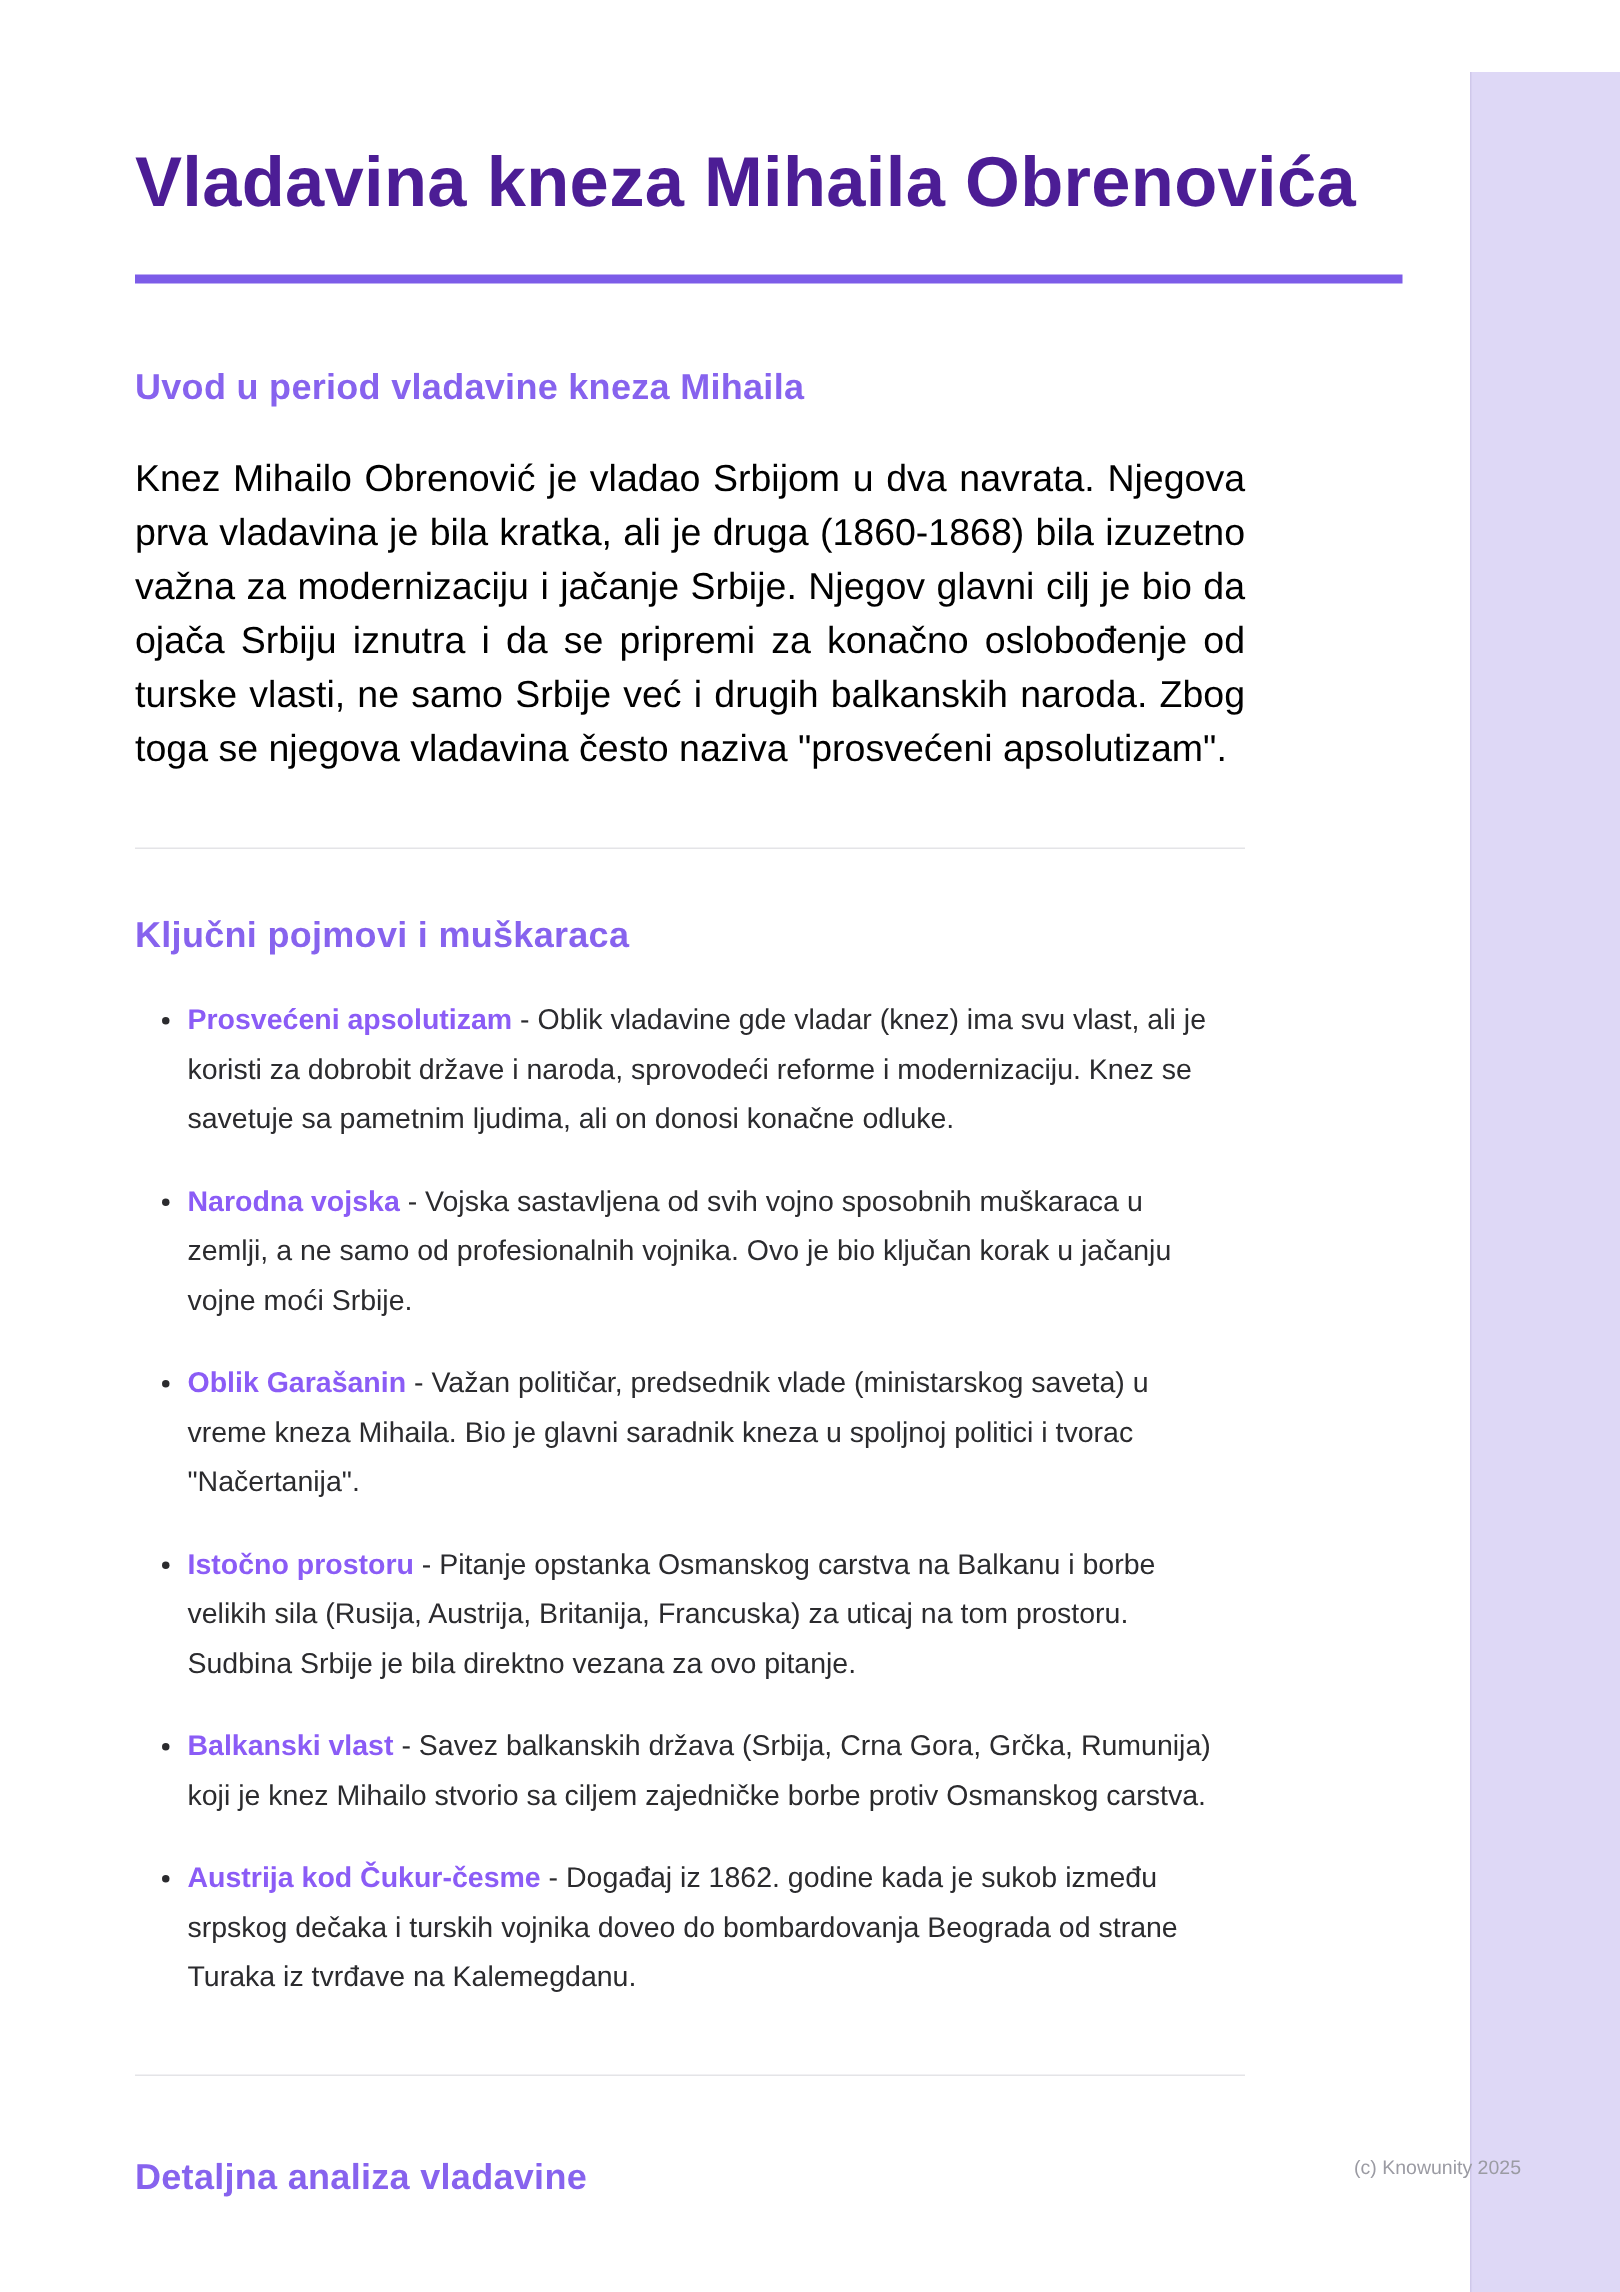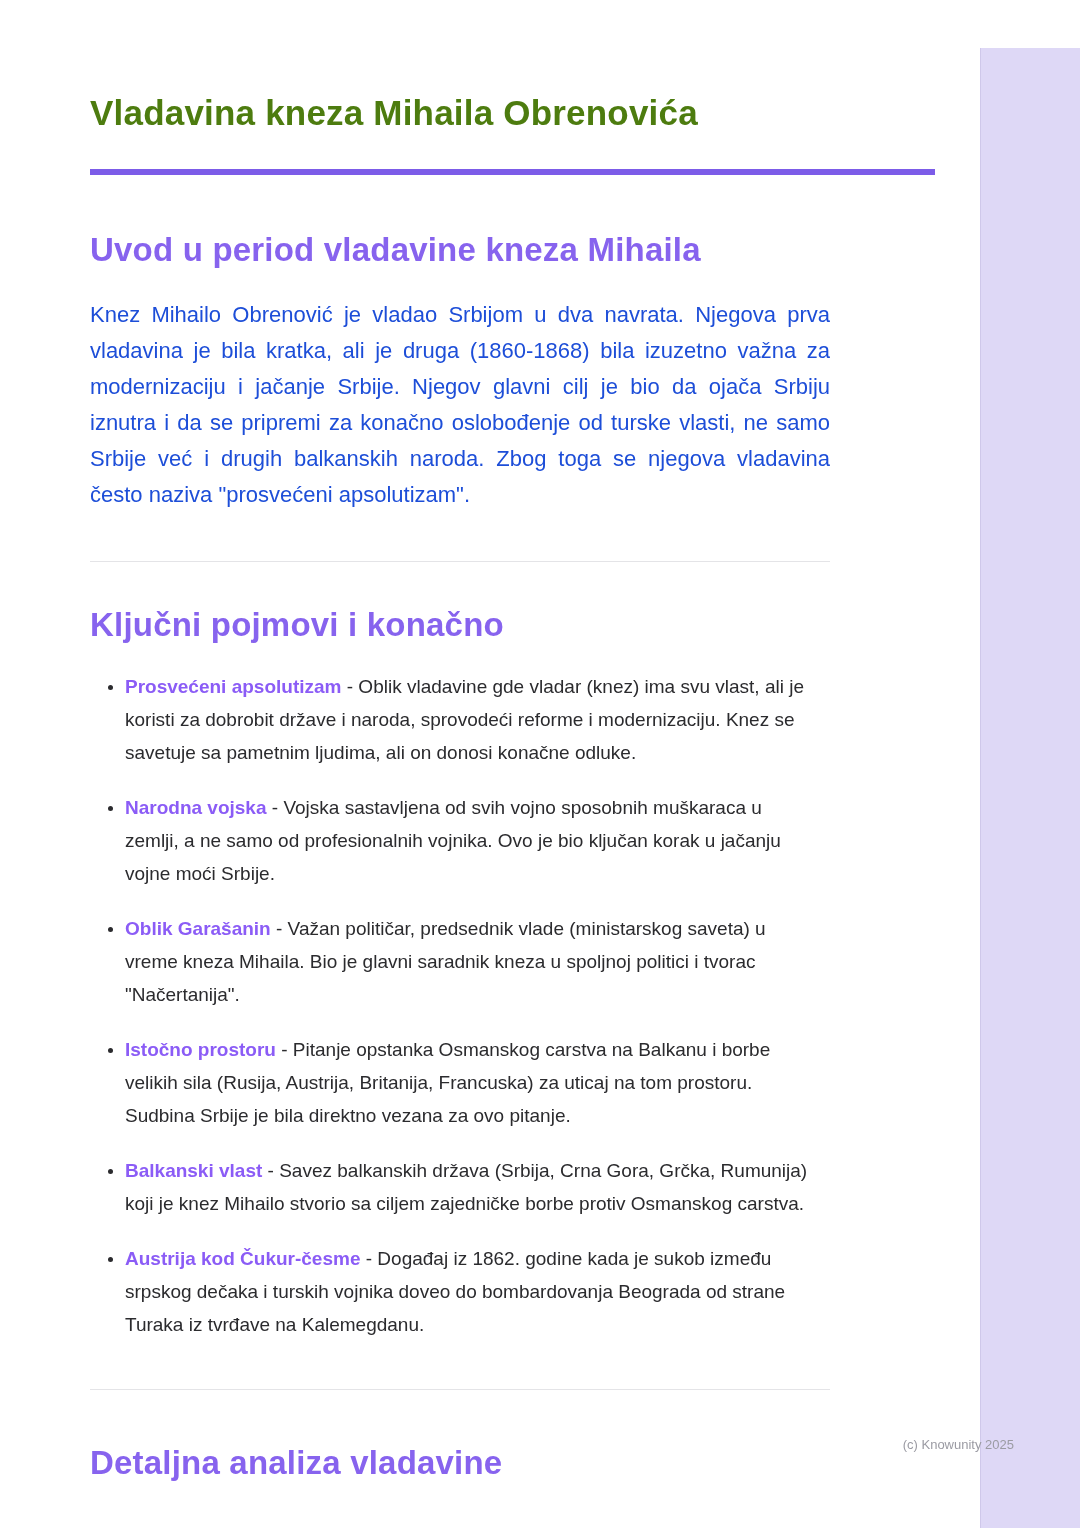--- a/index.html
+++ b/index.html
@@ -23,49 +23,49 @@
     z-index: 1;
   }
   .content {
     position: absolute;
     left: 90px;
     top: 92px;
     width: 845px;
     z-index: 2;
   }
   .page-title {
-    color: #4d7c0f;
-    font-size: 35px;
+    color: #4c1d95;
+    font-size: 47px;
     font-weight: 800;
     line-height: 1.22;
     letter-spacing: 0.2px;
   }
   .title-rule {
     margin-top: 34px;
     height: 6px;
     width: 100%;
     background: #7c5ce8;
     border: none;
   }
   .section-heading {
     color: #8763ee;
-    font-size: 33px;
+    font-size: 24px;
     font-weight: 700;
     letter-spacing: 0.2px;
   }
   .h-intro   { margin-top: 56px; }
   .h-terms   { margin-top: 44px; }
   .h-analysis{ margin-top: 54px; }
   .intro-paragraph {
     margin-top: 28px;
     width: 740px;
-    font-size: 22px;
+    font-size: 25px;
     line-height: 36px;
     text-align: justify;
-    color: #1d4ed8;
+    color: #000000;
   }
   .divider {
     margin-top: 48px;
     width: 740px;
     border: none;
     border-top: 1px solid #e4e4e7;
   }
   .terms-list {
     margin-top: 26px;
     width: 730px;
@@ -99,21 +99,21 @@
   <h1 class="page-title">Vladavina kneza Mihaila Obrenovića</h1>
 
   <div class="title-rule"></div>
 
   <h2 class="section-heading h-intro">Uvod u period vladavine kneza Mihaila</h2>
 
   <p class="intro-paragraph">Knez Mihailo Obrenović je vladao Srbijom u dva navrata. Njegova prva vladavina je bila kratka, ali je druga (1860-1868) bila izuzetno važna za modernizaciju i jačanje Srbije. Njegov glavni cilj je bio da ojača Srbiju iznutra i da se pripremi za konačno oslobođenje od turske vlasti, ne samo Srbije već i drugih balkanskih naroda. Zbog toga se njegova vladavina često naziva "prosvećeni apsolutizam".</p>
 
   <hr class="divider">
 
-  <h2 class="section-heading h-terms">Ključni pojmovi i konačno</h2>
+  <h2 class="section-heading h-terms">Ključni pojmovi i muškaraca</h2>
 
   <ul class="terms-list">
     <li>
       <span class="term-label">Prosvećeni apsolutizam</span><span> - Oblik vladavine gde vladar (knez) ima svu vlast, ali je koristi za dobrobit države i naroda, sprovodeći reforme i modernizaciju. Knez se savetuje sa pametnim ljudima, ali on donosi konačne odluke.</span>
     </li>
     <li>
       <span class="term-label">Narodna vojska</span><span> - Vojska sastavljena od svih vojno sposobnih muškaraca u zemlji, a ne samo od profesionalnih vojnika. Ovo je bio ključan korak u jačanju vojne moći Srbije.</span>
     </li>
     <li>
       <span class="term-label">Oblik Garašanin</span><span> - Važan političar, predsednik vlade (ministarskog saveta) u vreme kneza Mihaila. Bio je glavni saradnik kneza u spoljnoj politici i tvorac "Načertanija".</span>

